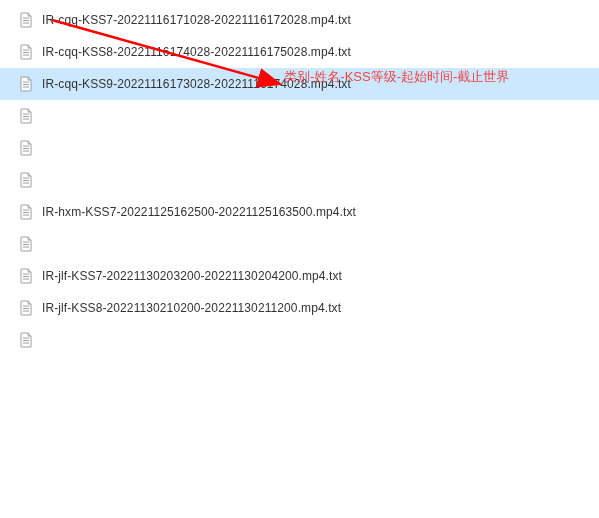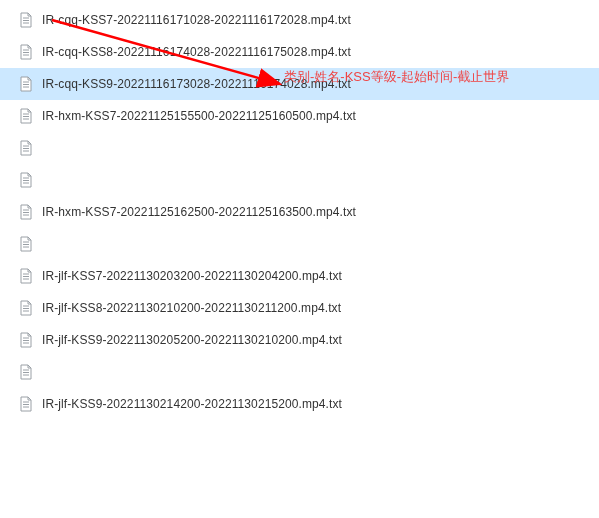--- a/index.html
+++ b/index.html
@@ -90,21 +90,20 @@
       <span class="file-name">IR-cqq-KSS9-20221116173028-20221116174028.mp4.txt</span>
     </div>
     <div class="file-row">
       <svg viewBox="0 0 16 16" class="file-icon">
         <path d="M3 1 h7 l3 3 v11 h-10 z" fill="#ffffff" stroke="#9aa0a6" stroke-width="1"></path>
         <path d="M10 1 v3 h3" fill="none" stroke="#9aa0a6" stroke-width="1"></path>
         <line x1="5" x2="11" y1="6" y2="6" stroke="#9aa0a6" stroke-width="1"></line>
         <line x1="5" x2="11" y1="8.5" y2="8.5" stroke="#9aa0a6" stroke-width="1"></line>
         <line x1="5" x2="11" y1="11" y2="11" stroke="#9aa0a6" stroke-width="1"></line>
       </svg>
-      <span class="file-name">IR-hxm-KSS7-20221125155500-20221125160500.mp4.txt</span>
     </div>
     <div class="file-row">
       <svg viewBox="0 0 16 16" class="file-icon">
         <path d="M3 1 h7 l3 3 v11 h-10 z" fill="#ffffff" stroke="#9aa0a6" stroke-width="1"></path>
         <path d="M10 1 v3 h3" fill="none" stroke="#9aa0a6" stroke-width="1"></path>
         <line x1="5" x2="11" y1="6" y2="6" stroke="#9aa0a6" stroke-width="1"></line>
         <line x1="5" x2="11" y1="8.5" y2="8.5" stroke="#9aa0a6" stroke-width="1"></line>
         <line x1="5" x2="11" y1="11" y2="11" stroke="#9aa0a6" stroke-width="1"></line>
       </svg>
     </div>
@@ -157,40 +156,20 @@
       <span class="file-name">IR-jlf-KSS8-20221130210200-20221130211200.mp4.txt</span>
     </div>
     <div class="file-row">
       <svg viewBox="0 0 16 16" class="file-icon">
         <path d="M3 1 h7 l3 3 v11 h-10 z" fill="#ffffff" stroke="#9aa0a6" stroke-width="1"></path>
         <path d="M10 1 v3 h3" fill="none" stroke="#9aa0a6" stroke-width="1"></path>
         <line x1="5" x2="11" y1="6" y2="6" stroke="#9aa0a6" stroke-width="1"></line>
         <line x1="5" x2="11" y1="8.5" y2="8.5" stroke="#9aa0a6" stroke-width="1"></line>
         <line x1="5" x2="11" y1="11" y2="11" stroke="#9aa0a6" stroke-width="1"></line>
       </svg>
-      <span class="file-name">IR-jlf-KSS9-20221130205200-20221130210200.mp4.txt</span>
-    </div>
-    <div class="file-row">
-      <svg viewBox="0 0 16 16" class="file-icon">
-        <path d="M3 1 h7 l3 3 v11 h-10 z" fill="#ffffff" stroke="#9aa0a6" stroke-width="1"></path>
-        <path d="M10 1 v3 h3" fill="none" stroke="#9aa0a6" stroke-width="1"></path>
-        <line x1="5" x2="11" y1="6" y2="6" stroke="#9aa0a6" stroke-width="1"></line>
-        <line x1="5" x2="11" y1="8.5" y2="8.5" stroke="#9aa0a6" stroke-width="1"></line>
-        <line x1="5" x2="11" y1="11" y2="11" stroke="#9aa0a6" stroke-width="1"></line>
-      </svg>
-    </div>
-    <div class="file-row">
-      <svg viewBox="0 0 16 16" class="file-icon">
-        <path d="M3 1 h7 l3 3 v11 h-10 z" fill="#ffffff" stroke="#9aa0a6" stroke-width="1"></path>
-        <path d="M10 1 v3 h3" fill="none" stroke="#9aa0a6" stroke-width="1"></path>
-        <line x1="5" x2="11" y1="6" y2="6" stroke="#9aa0a6" stroke-width="1"></line>
-        <line x1="5" x2="11" y1="8.5" y2="8.5" stroke="#9aa0a6" stroke-width="1"></line>
-        <line x1="5" x2="11" y1="11" y2="11" stroke="#9aa0a6" stroke-width="1"></line>
-      </svg>
-      <span class="file-name">IR-jlf-KSS9-20221130214200-20221130215200.mp4.txt</span>
     </div>
   </div>
 
 <div class="annotation-layer">
   <svg width="599" height="518">
     <defs>
       <marker id="arrowhead" markerWidth="10" markerHeight="8" refX="9" refY="4" orient="auto">
         <polygon points="0 0, 10 4, 0 8" fill="#ff0000"></polygon>
       </marker>
     </defs>

